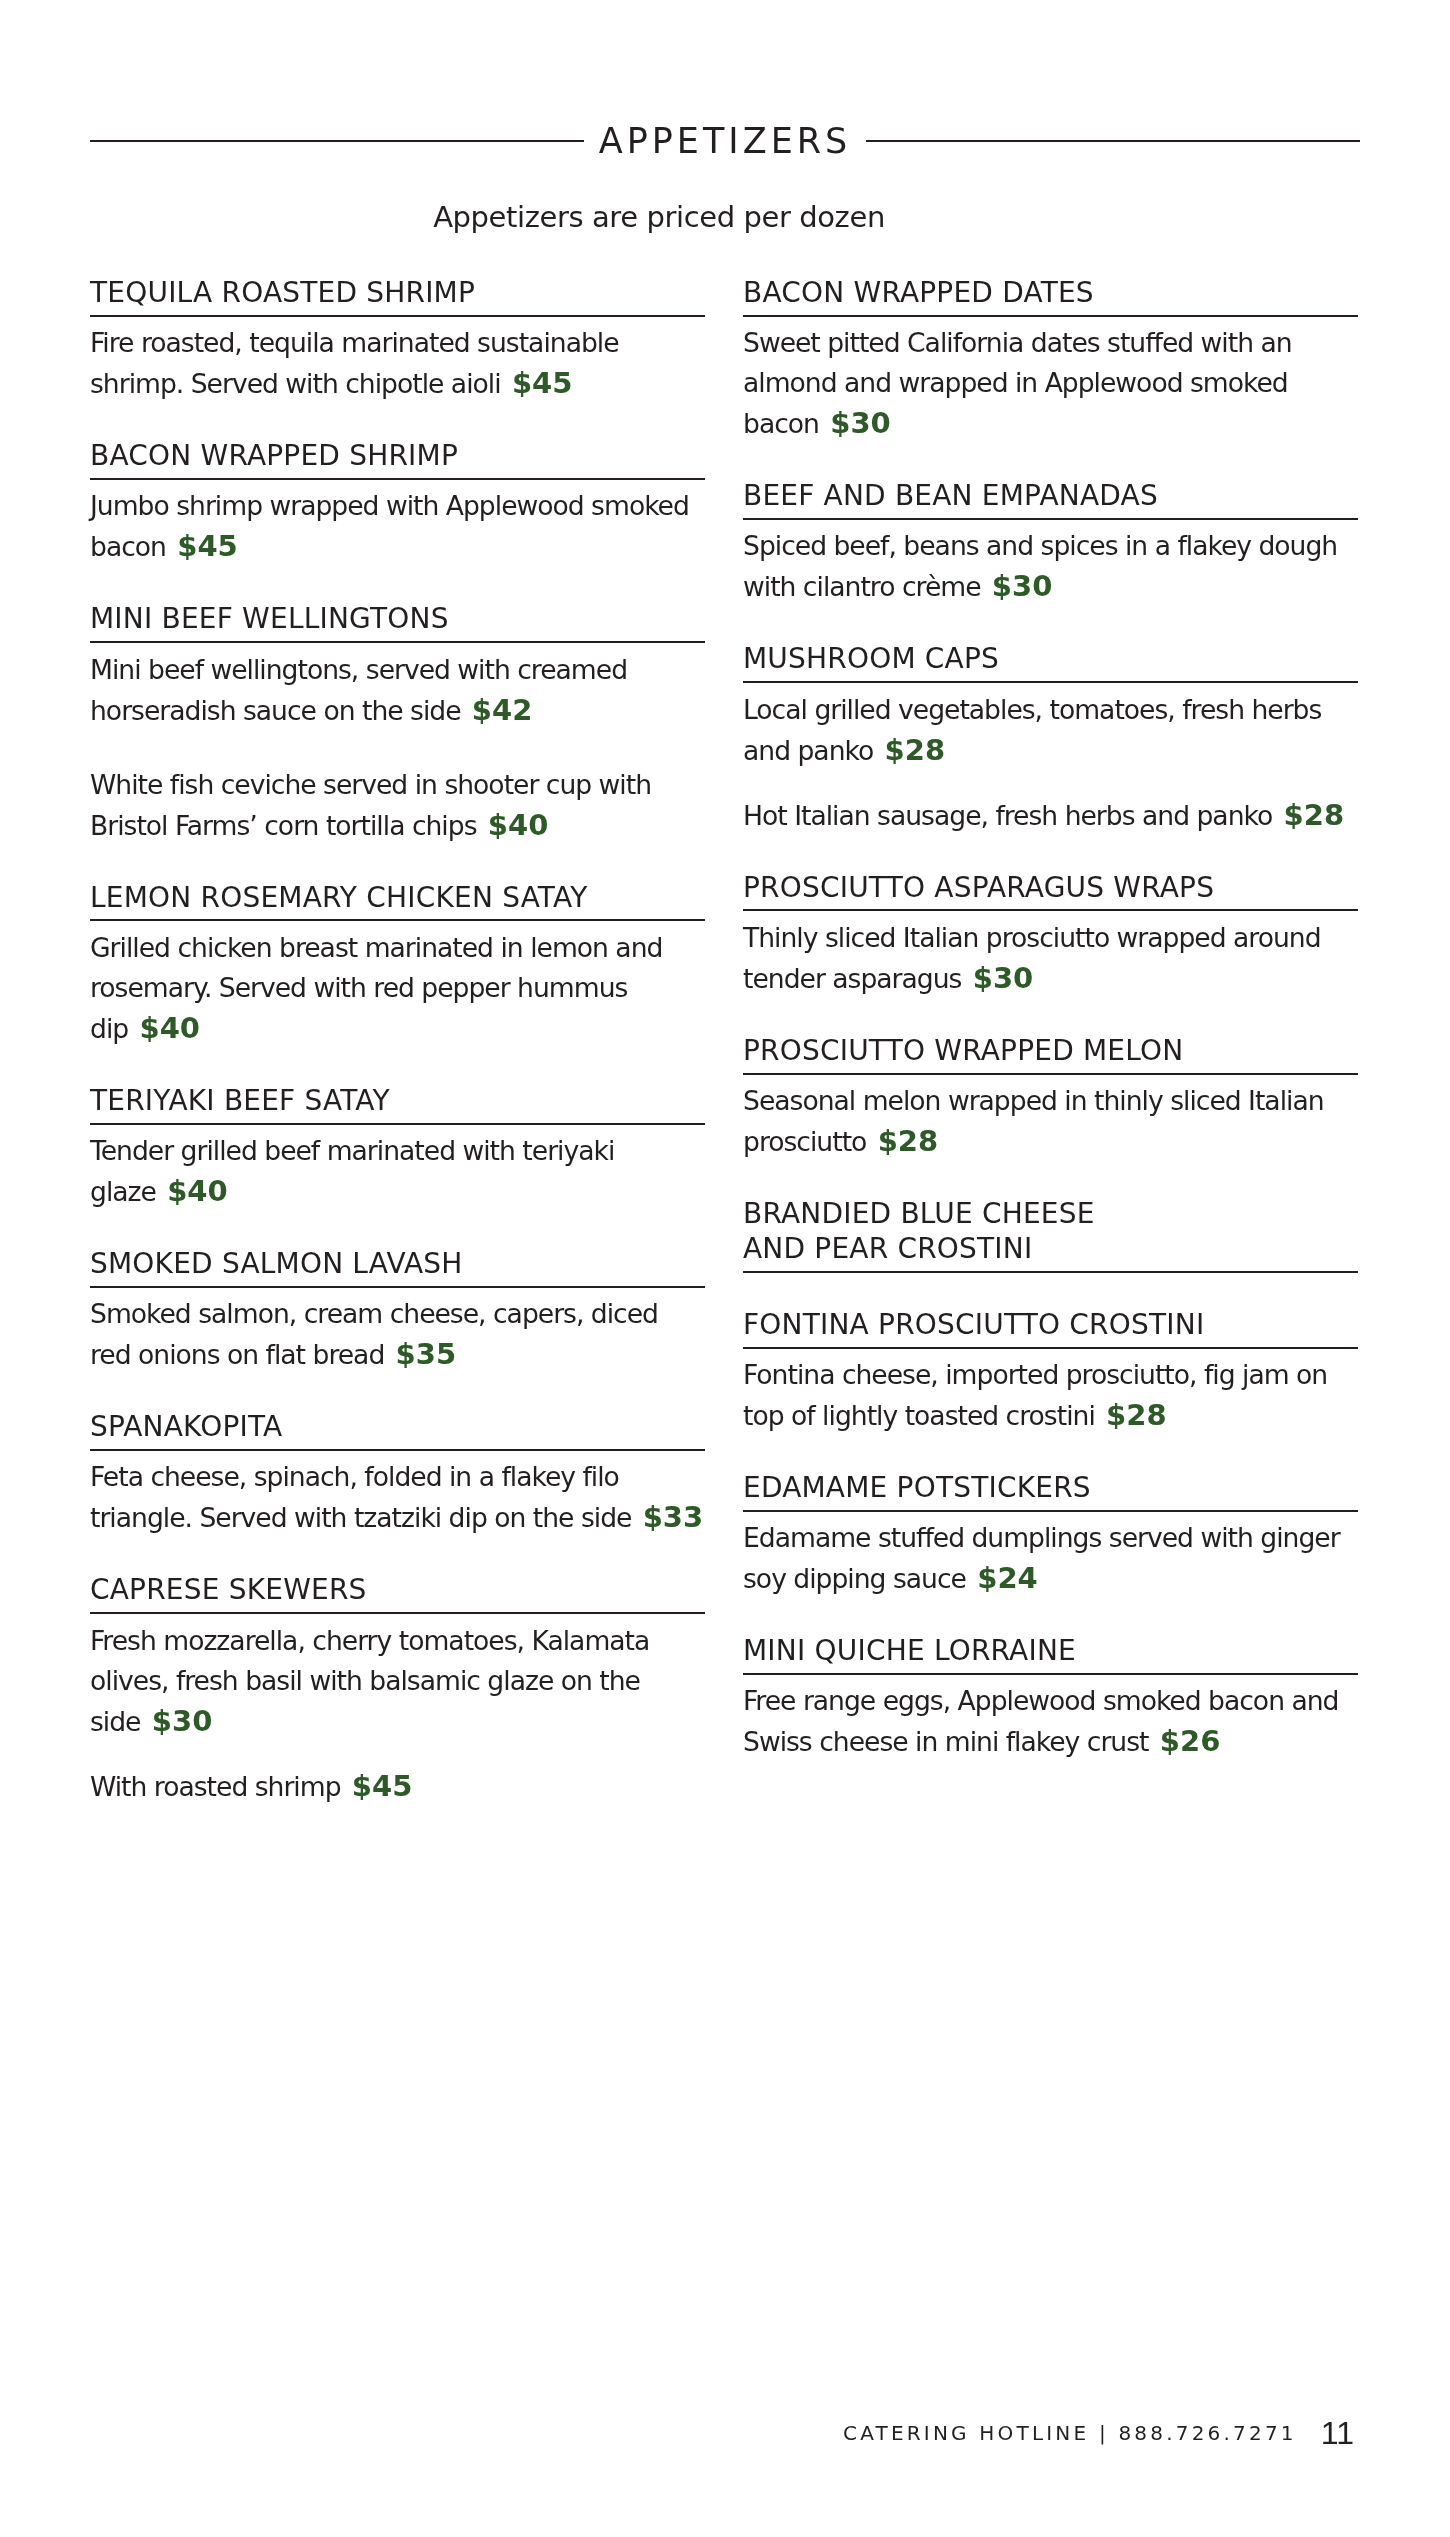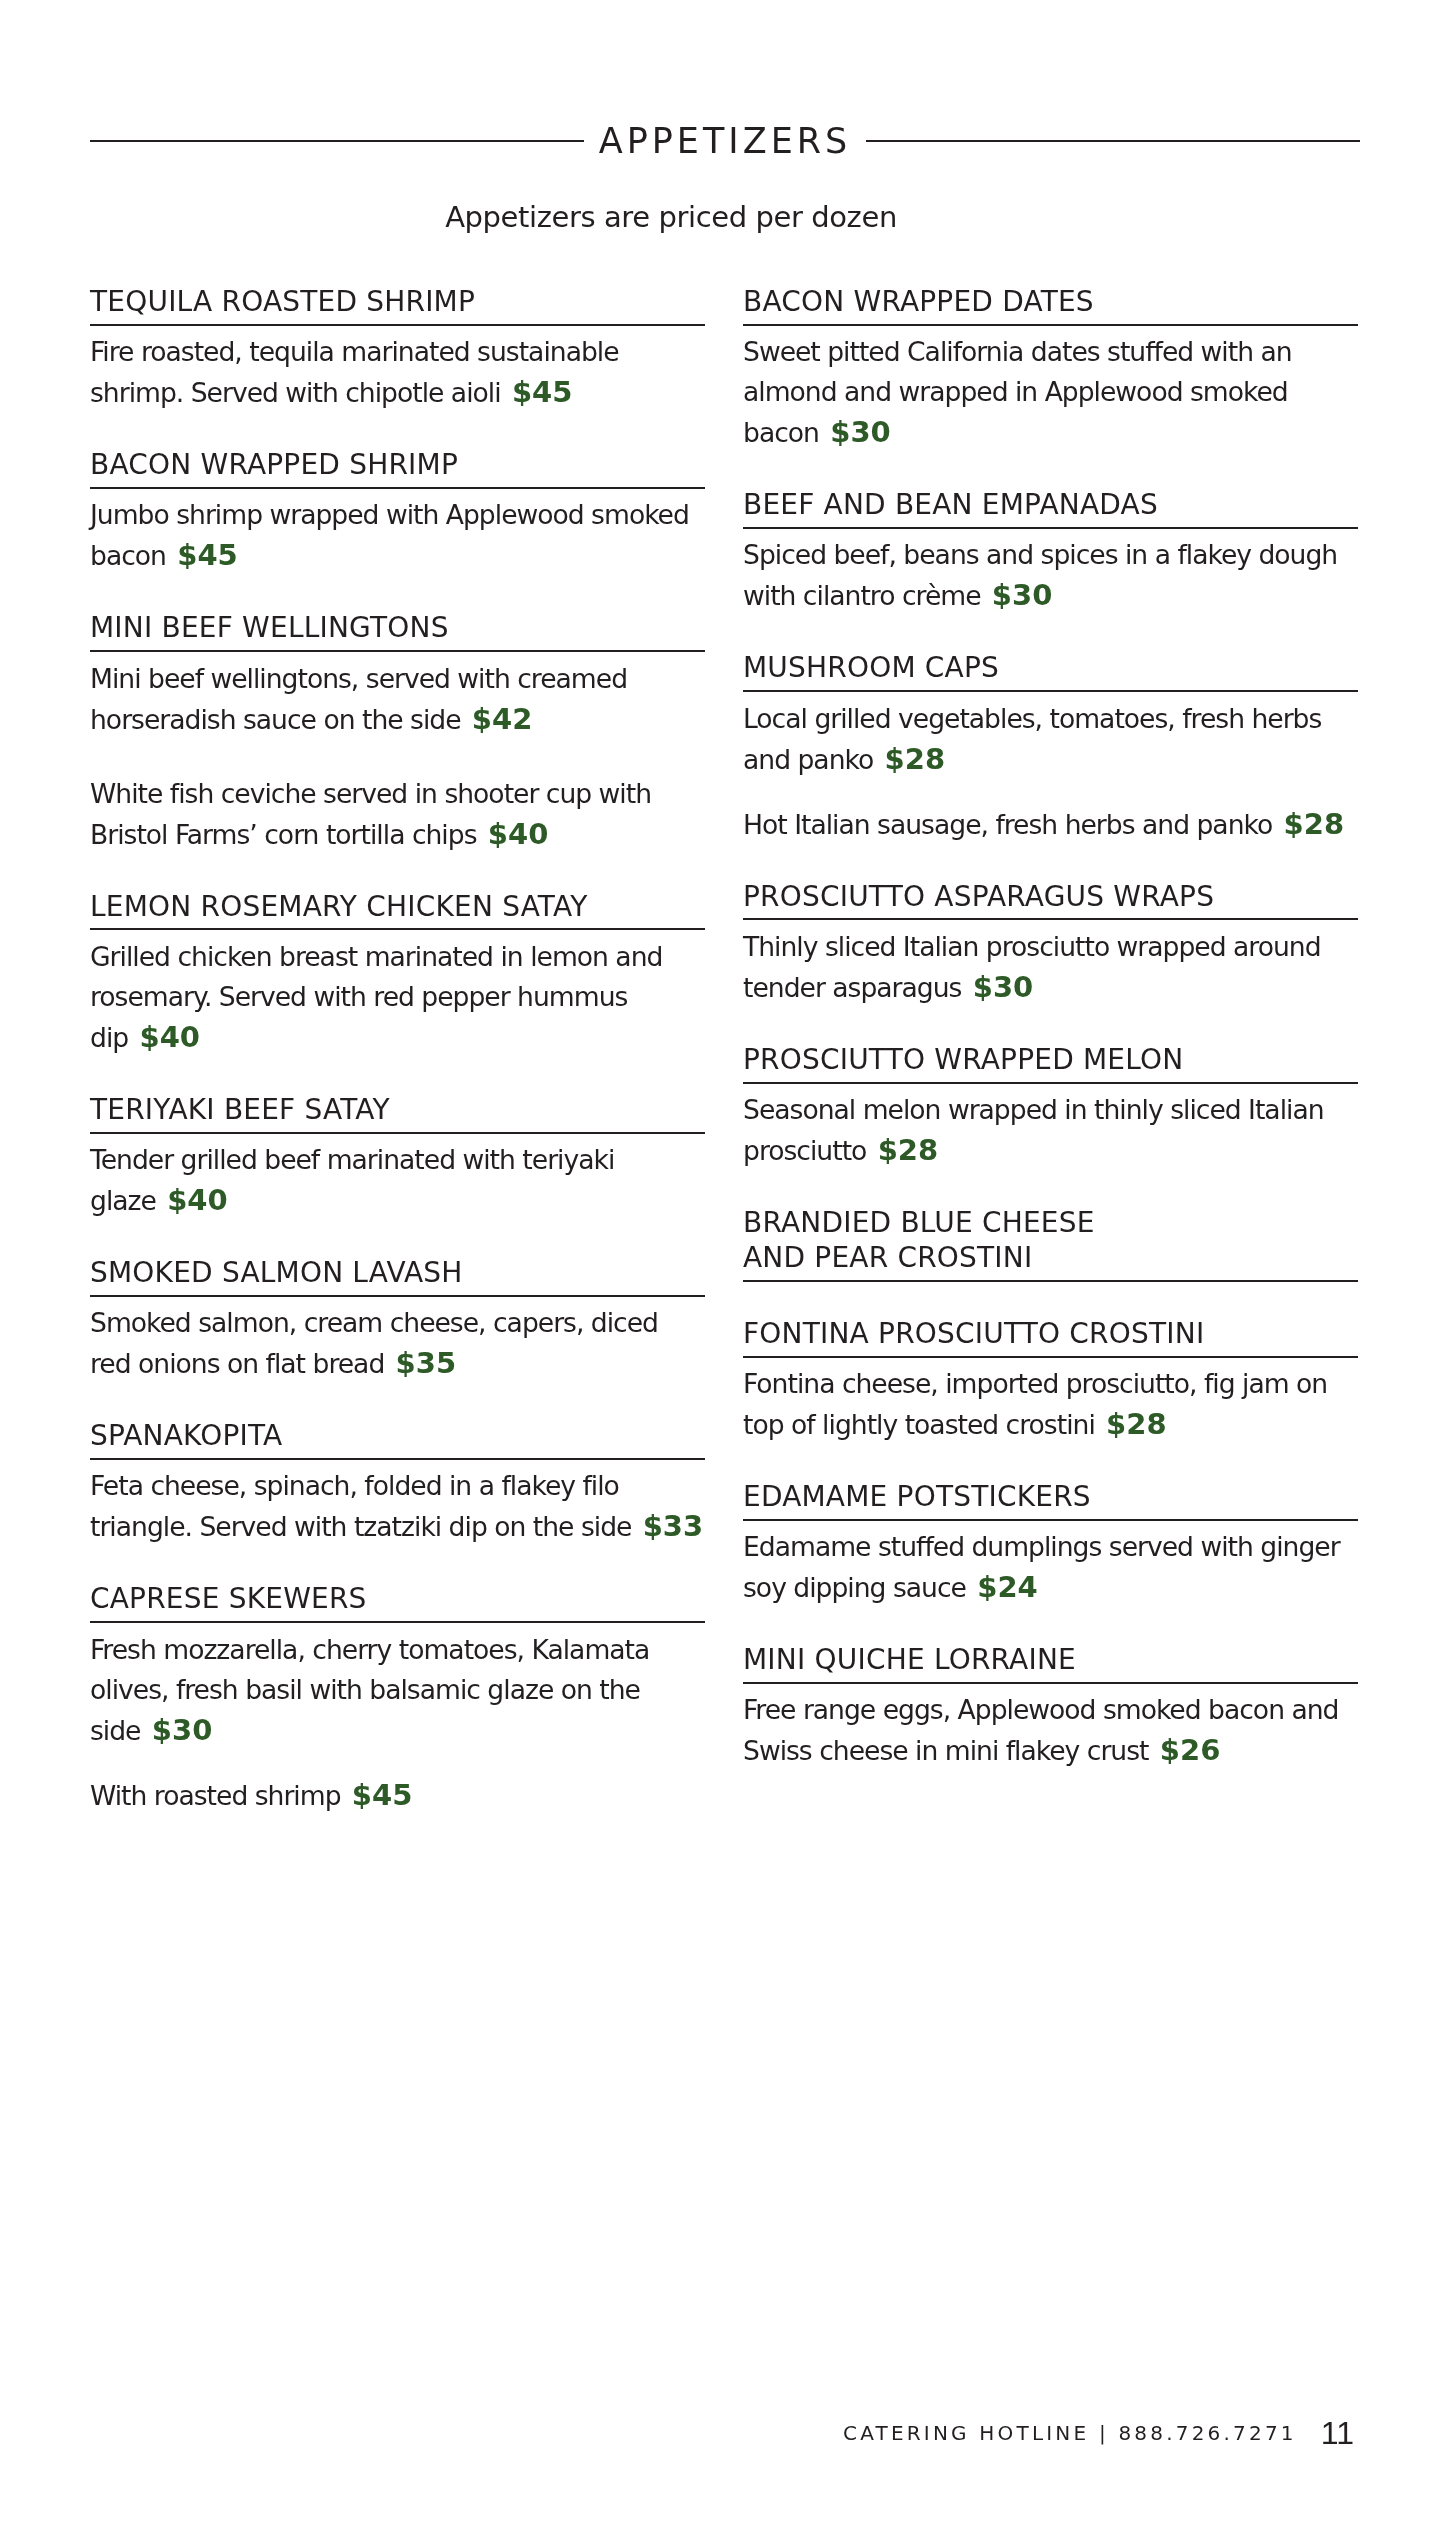--- a/index.html
+++ b/index.html
@@ -10,25 +10,25 @@
     .page-header {
       position: absolute; left: 90px; top: 113px; width: 1270px; height: 56px;
       display: flex; align-items: center;
     }
     .header-rule { flex: 1; height: 2.4px; background: #231f20; }
     .header-title {
       padding: 0 14.5px; font-family: "DejaVu Sans", sans-serif; font-weight: normal;
       font-size: 35px; letter-spacing: 4px; line-height: 56px;
     }
     .subtitle {
-      position: absolute; left: 12px; top: 200px; width: 1318px; text-align: center;
+      position: absolute; left: 0; top: 200px; width: 1318px; text-align: center;
       font-family: "DejaVu Sans", sans-serif; font-size: 29px; font-weight: normal;
       letter-spacing: -0.4px;
     }
-    .column { position: absolute; top: 284px; width: 615px; }
+    .column { position: absolute; top: 275px; width: 615px; }
     .col-left { left: 90px; }
     .col-right { left: 743px; }
     .item { margin-bottom: 34px; }
     .item-title {
       font-family: "DejaVu Sans", sans-serif; font-size: 28px; line-height: 35px;
       letter-spacing: 0.2px; padding-bottom: 4.8px; border-bottom: 2.4px solid #231f20;
       text-transform: uppercase; white-space: pre-line;
     }
     .item-desc {
       margin-top: 6.4px; font-family: "DejaVu Sans", sans-serif; font-size: 26.6px;

